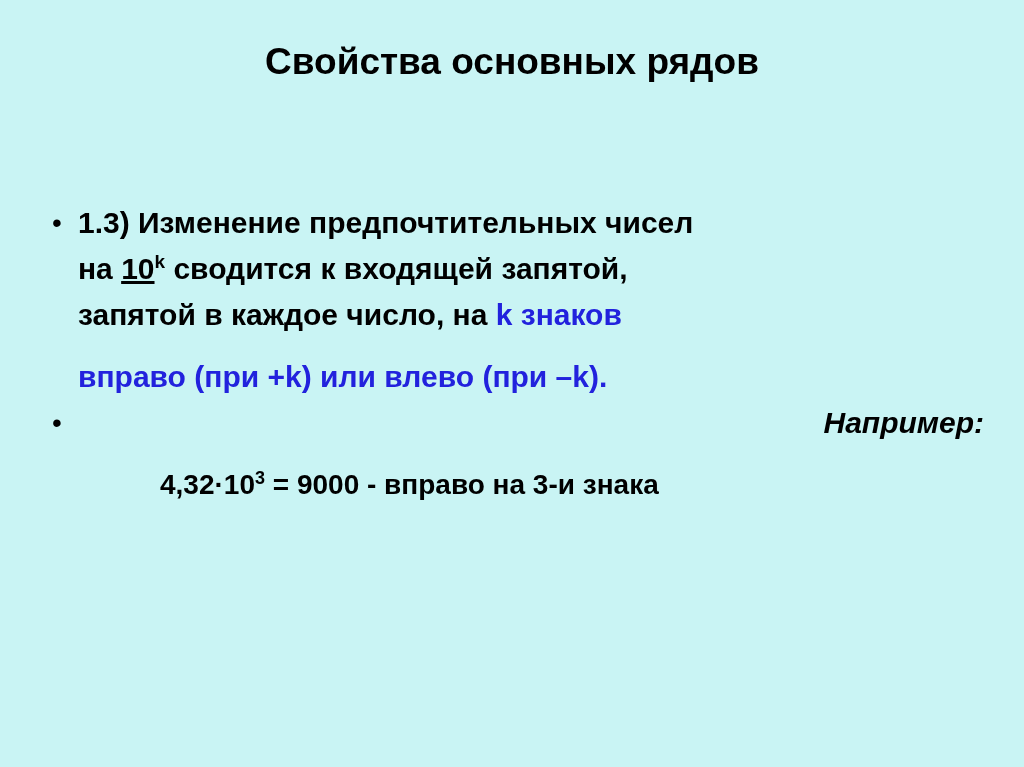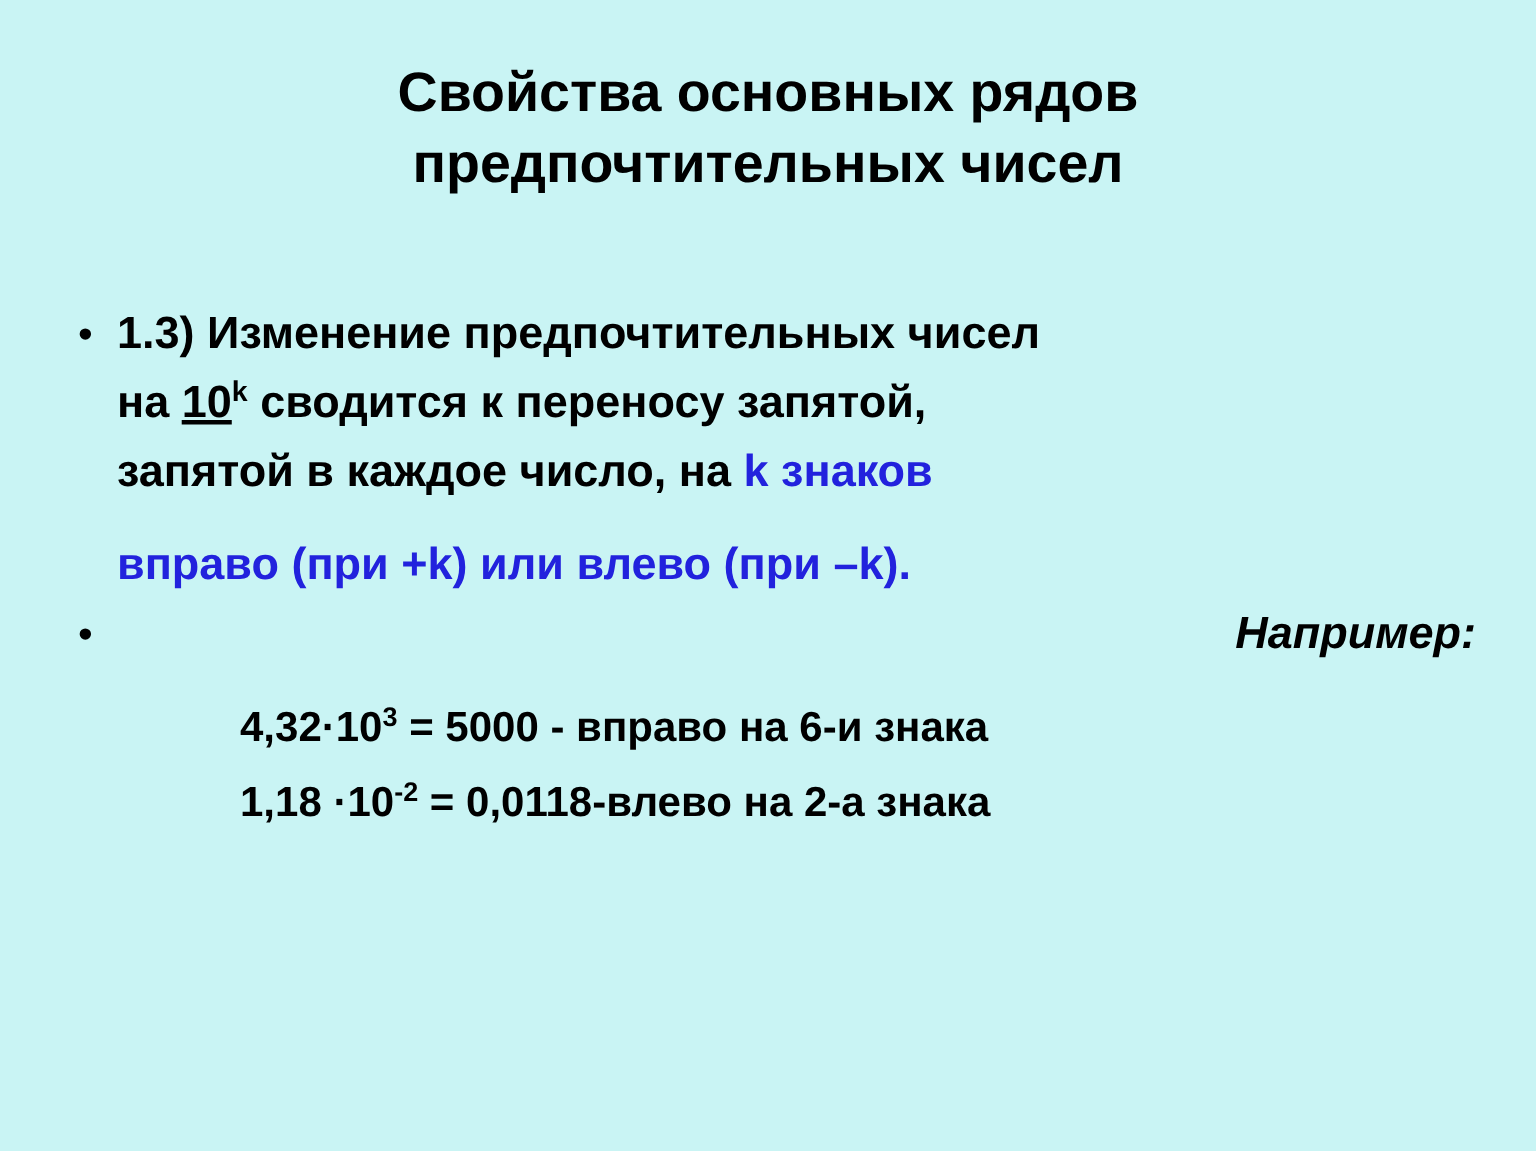--- a/index.html
+++ b/index.html
@@ -91,39 +91,37 @@
     line-height: 0;
   }
 </style>
 </head>
 <body>
 
 <div class="slide">
 
   <div class="title-block">
     <div class="title-line">Свойства основных рядов</div>
-    <div class="title-line">предпочтительных чисел</div>
   </div>
 
   <div class="body-block">
 
     <div class="bullet-row">
       <div class="bullet-dot">•</div>
       <div class="bullet-text">
         <div class="b1-line1">1.3) Изменение предпочтительных чисел</div>
-        <div><span>на </span><span class="u">10</span><sup class="k">k</sup><span> сводится к переносу запятой,</span></div>
+        <div><span>на </span><span class="u">10</span><sup class="k">k</sup><span> сводится к входящей запятой,</span></div>
         <div><span>запятой в каждое число, на </span><span class="blue">k знаков</span></div>
         <div class="blue">вправо (при +k) или влево (при –k).</div>
       </div>
     </div>
 
     <div class="bullet-row">
       <div class="bullet-dot">•</div>
       <div class="bullet-text italic-bold">Например:</div>
     </div>
 
     <div class="example-block">
-      <div class="example-line"><span>4,32</span><span>·</span><span>10</span><sup class="exp">3</sup><span> = 5000 - вправо на 6-и знака</span></div>
-      <div class="example-line"><span>1,18 </span><span>·</span><span>10</span><sup class="exp">-2</sup><span> = 0,0118-влево на 2-а знака</span></div>
+      <div class="example-line"><span>4,32</span><span>·</span><span>10</span><sup class="exp">3</sup><span> = 9000 - вправо на 3-и знака</span></div>
     </div>
 
   </div>
 </div>
 
 </body></html>

